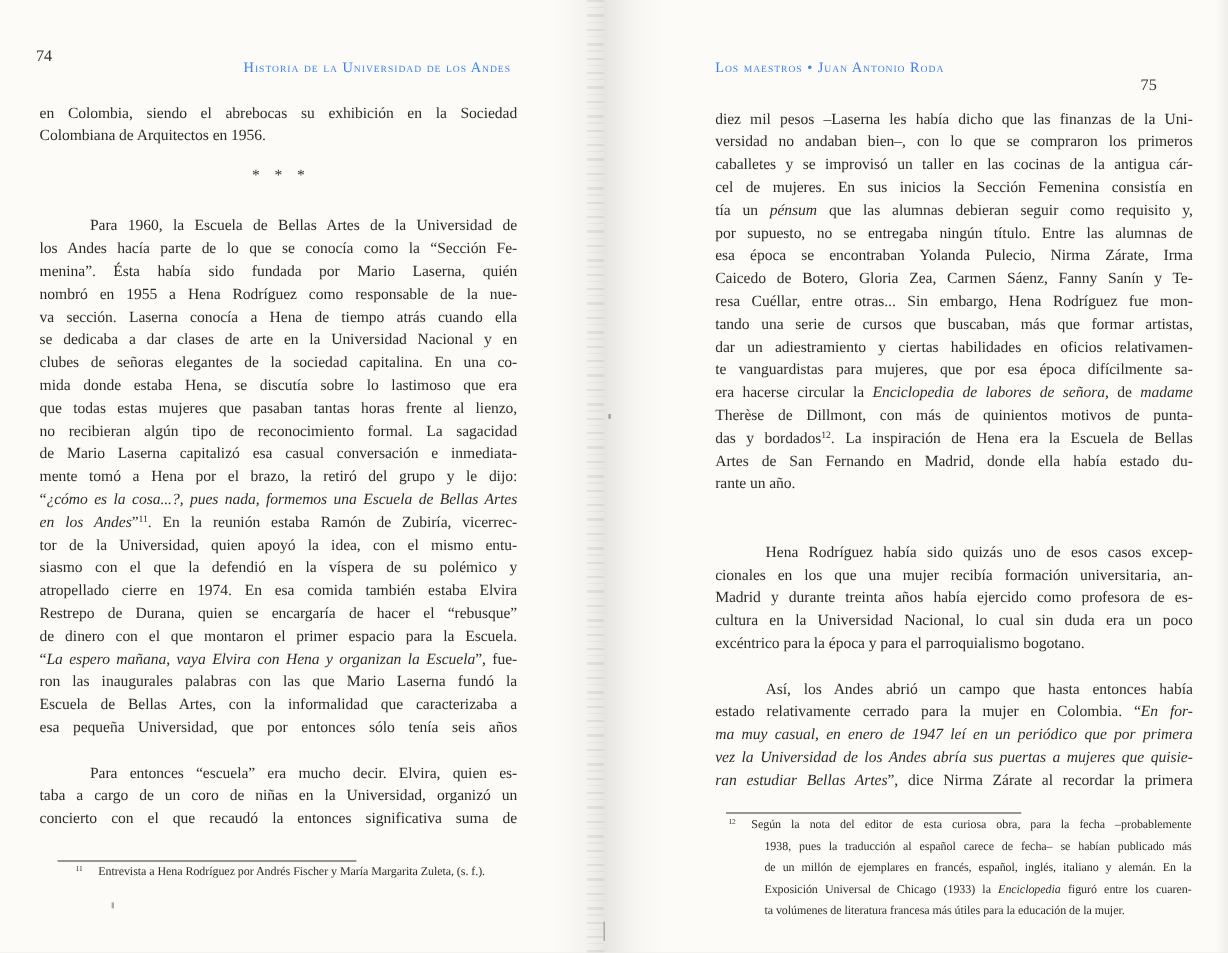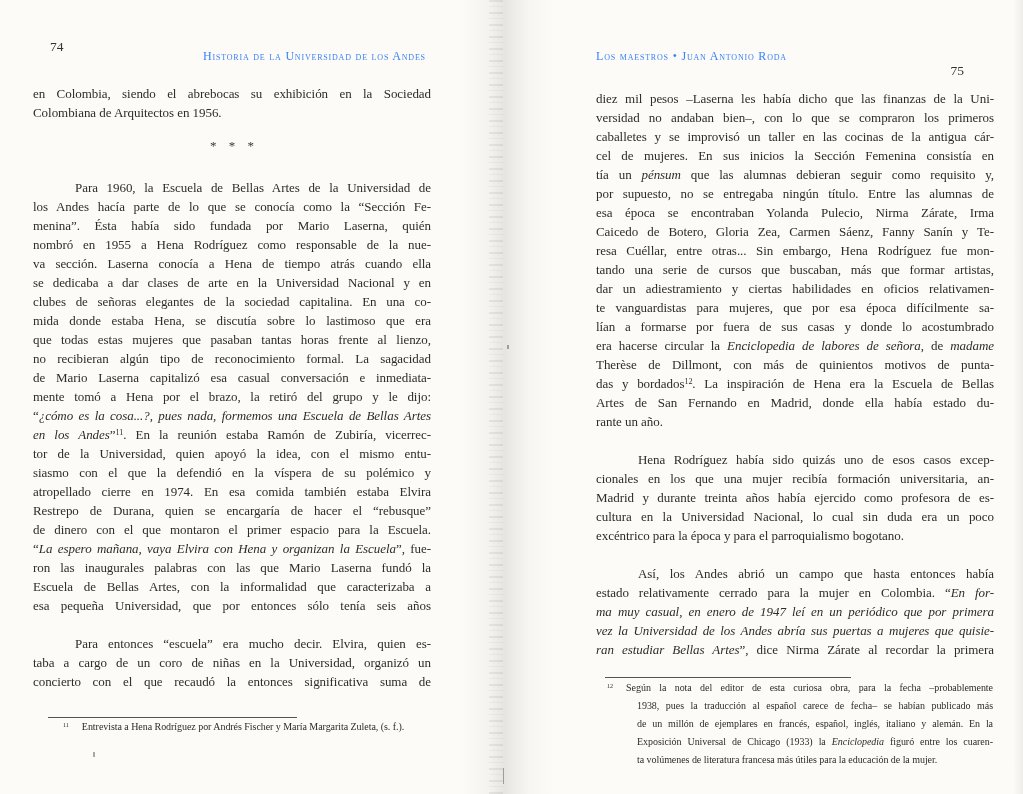--- a/index.html
+++ b/index.html
@@ -73,21 +73,21 @@
 
 <div class="spread">
 
   <div class="gutter"></div>
   <div class="gutter-noise"></div>
   <div class="edge-right"></div>
   <div class="artifact a1"></div>
   <div class="artifact a2"></div>
   <div class="artifact a3"></div>
 
-  <div class="hdr-num" style="left:50px;">74</div>
+  <div class="hdr-num" style="left:30px;">74</div>
   <div class="hdr-title" style="left:203px;">Historia de la Universidad de los Andes</div>
 
   <div class="block" style="left:33px;top:84px;">
       <div class="ln first">en Colombia, siendo el abrebocas su exhibición en la Sociedad</div>
       <div class="ln end">Colombiana de Arquitectos en 1956.</div>
     </div>
 
   <div class="separator">* * *</div>
 
   <div class="block" style="left:33px;top:178px;">
@@ -136,21 +136,20 @@
       <div class="ln">caballetes y se improvisó un taller en las cocinas de la antigua cár-</div>
       <div class="ln">cel de mujeres. En sus inicios la Sección Femenina consistía en</div>
       <div class="ln">tía un <i>pénsum</i> que las alumnas debieran seguir como requisito y,</div>
       <div class="ln">por supuesto, no se entregaba ningún título. Entre las alumnas de</div>
       <div class="ln">esa época se encontraban Yolanda Pulecio, Nirma Zárate, Irma</div>
       <div class="ln">Caicedo de Botero, Gloria Zea, Carmen Sáenz, Fanny Sanín y Te-</div>
       <div class="ln">resa Cuéllar, entre otras... Sin embargo, Hena Rodríguez fue mon-</div>
       <div class="ln">tando una serie de cursos que buscaban, más que formar artistas,</div>
       <div class="ln">dar un adiestramiento y ciertas habilidades en oficios relativamen-</div>
       <div class="ln">te vanguardistas para mujeres, que por esa época difícilmente sa-</div>
-      <div class="ln">lían a formarse por fuera de sus casas y donde lo acostumbrado</div>
       <div class="ln">era hacerse circular la <i>Enciclopedia de labores de señora</i>, de <i>madame</i></div>
       <div class="ln">Therèse de Dillmont, con más de quinientos motivos de punta-</div>
       <div class="ln">das y bordados<sup>12</sup>. La inspiración de Hena era la Escuela de Bellas</div>
       <div class="ln">Artes de San Fernando en Madrid, donde ella había estado du-</div>
       <div class="ln end">rante un año.</div>
     </div>
 
   <div class="block" style="left:596px;top:450px;">
       <div class="ln first indent">Hena Rodríguez había sido quizás uno de esos casos excep-</div>
       <div class="ln">cionales en los que una mujer recibía formación universitaria, an-</div>

